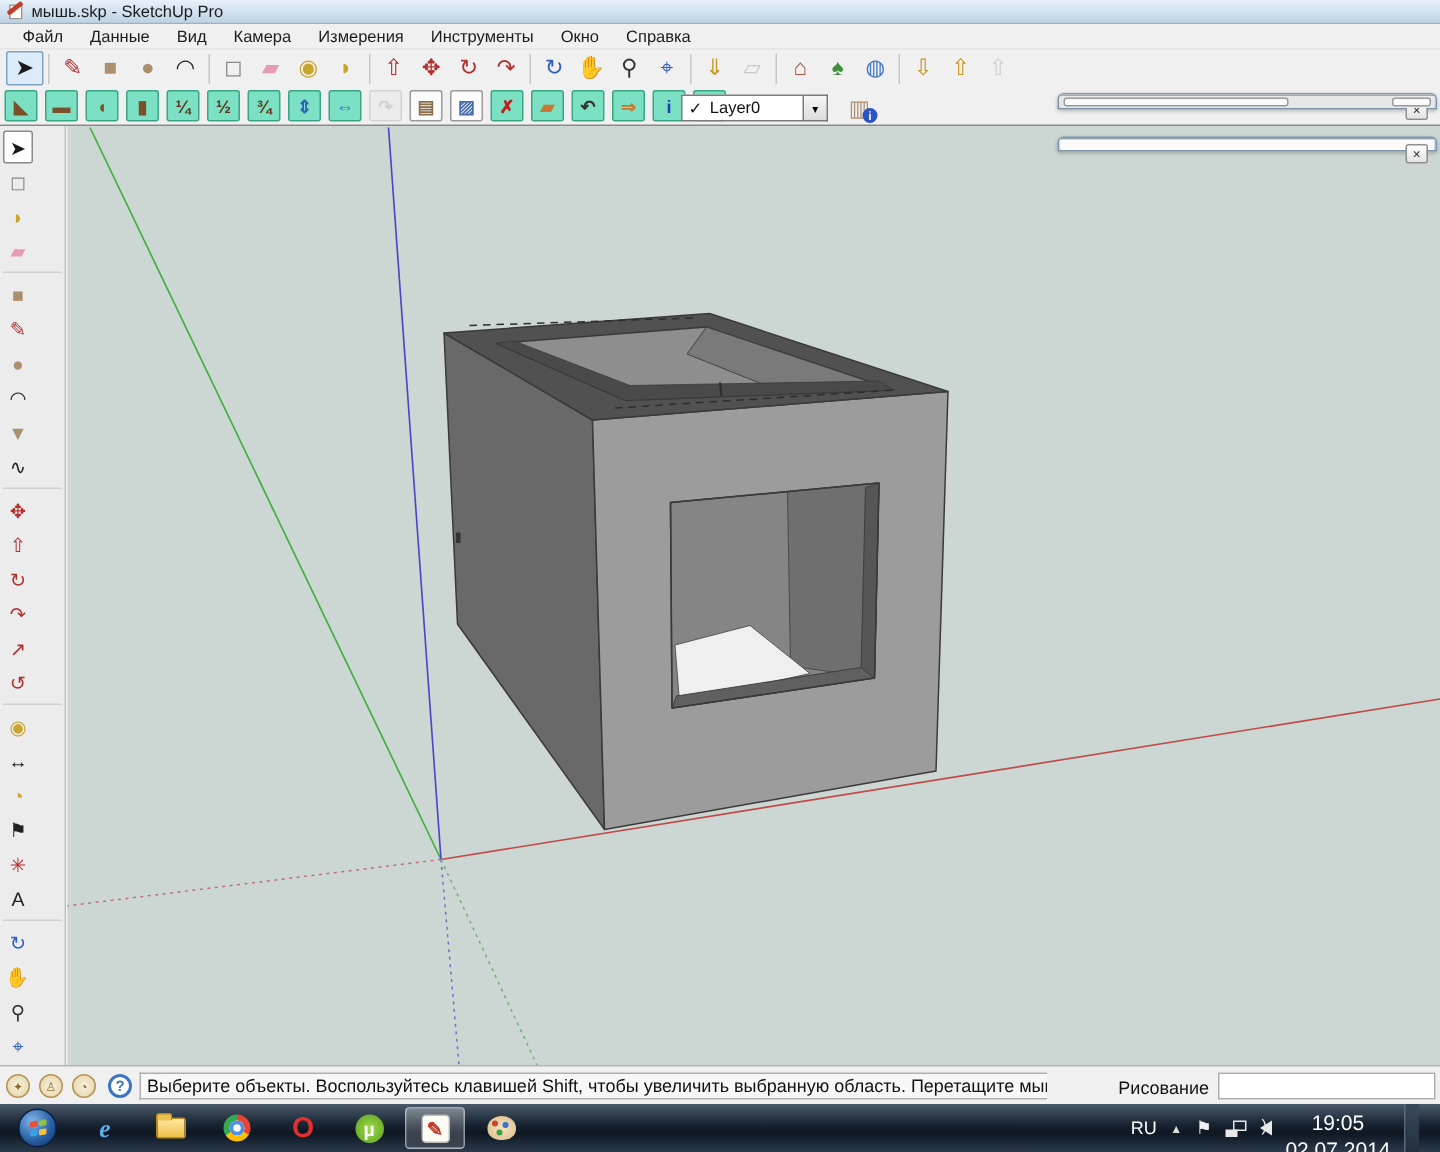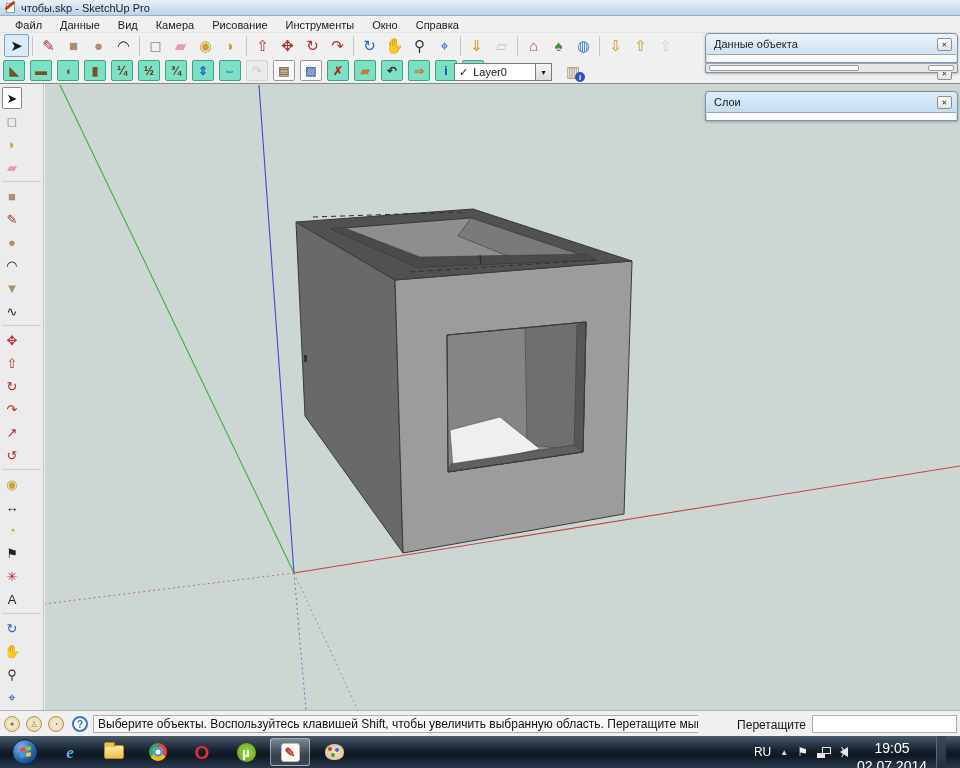--- a/index.html
+++ b/index.html
@@ -133,30 +133,30 @@
 </head>
 <body>
 
 <div id="screen" class="noselect">
 
   <div id="titlebar">
     <span id="app-icon">
         <span class="page"></span>
         <span class="pencil"></span>
       </span>
-    <span class="title">чтобы.skp - SketchUp Pro</span>
+    <span class="title">мышь.skp - SketchUp Pro</span>
   </div>
 
   <div id="menubar">
 
   <div class="menu-item"><span class="lbl">Файл</span></div>
       <div class="menu-item"><span class="lbl">Данные</span></div>
       <div class="menu-item"><span class="lbl">Вид</span></div>
       <div class="menu-item"><span class="lbl">Камера</span></div>
-      <div class="menu-item"><span class="lbl">Рисование</span></div>
+      <div class="menu-item"><span class="lbl">Измерения</span></div>
       <div class="menu-item"><span class="lbl">Инструменты</span></div>
       <div class="menu-item"><span class="lbl">Окно</span></div>
       <div class="menu-item"><span class="lbl">Справка</span></div>
     </div>
 
   <div id="toolbar1">
 
   <div class="tbtn pressed">
         <span class="glyph" style="color: rgb(26, 26, 26);">➤</span>
       </div>
@@ -443,45 +443,39 @@
           <polygon points="586,322 583,452 574,448 577,325" fill="#565656" stroke-width="0.6"></polygon>
           <polygon points="448,472 583,452 574,445 451,464" fill="#606060" stroke-width="0.6"></polygon>
           <polygon points="447,335 586,322 583,452 448,472" fill="none"></polygon>
         </g>
 
         <rect x="304" y="355" width="3" height="7" fill="#333" stroke="none"></rect>
       </g>
     </svg>
   </div>
 
-  <div class="panel" id="panel-entity">
-    <div class="ptitle">Данные объекта</div>
-    <div class="pclose">✕</div>
-    <div class="sliver"></div>
-  </div>
   <div class="panel" id="panel-materials">
     <div class="pclose">✕</div>
     <div class="scrollwrap">
       <div class="thumb"></div>
       <div class="thumb2"></div>
     </div>
   </div>
   <div class="panel" id="panel-layers">
-    <div class="ptitle">Слои</div>
     <div class="pclose">✕</div>
     <div class="sliver"></div>
   </div>
 
   <div id="statusbar">
     <div class="medallion" style="left:4px">✦</div>
     <div class="medallion" style="left:26px">♙</div>
     <div class="medallion" style="left:48px">◔</div>
     <div id="help-badge">?</div>
     <div id="status-message">Выберите объекты. Воспользуйтесь клавишей Shift, чтобы увеличить выбранную область. Перетащите мышь, чтобы выбрать нескол</div>
-    <div id="measure-label">Перетащите</div>
+    <div id="measure-label">Рисование</div>
     <div id="measure-box"></div>
   </div>
 
   <div id="taskbar">
     <div id="start-orb">
       <span class="orb">
         <span class="flag">
             <i></i>
             <i></i>
             <i></i>

